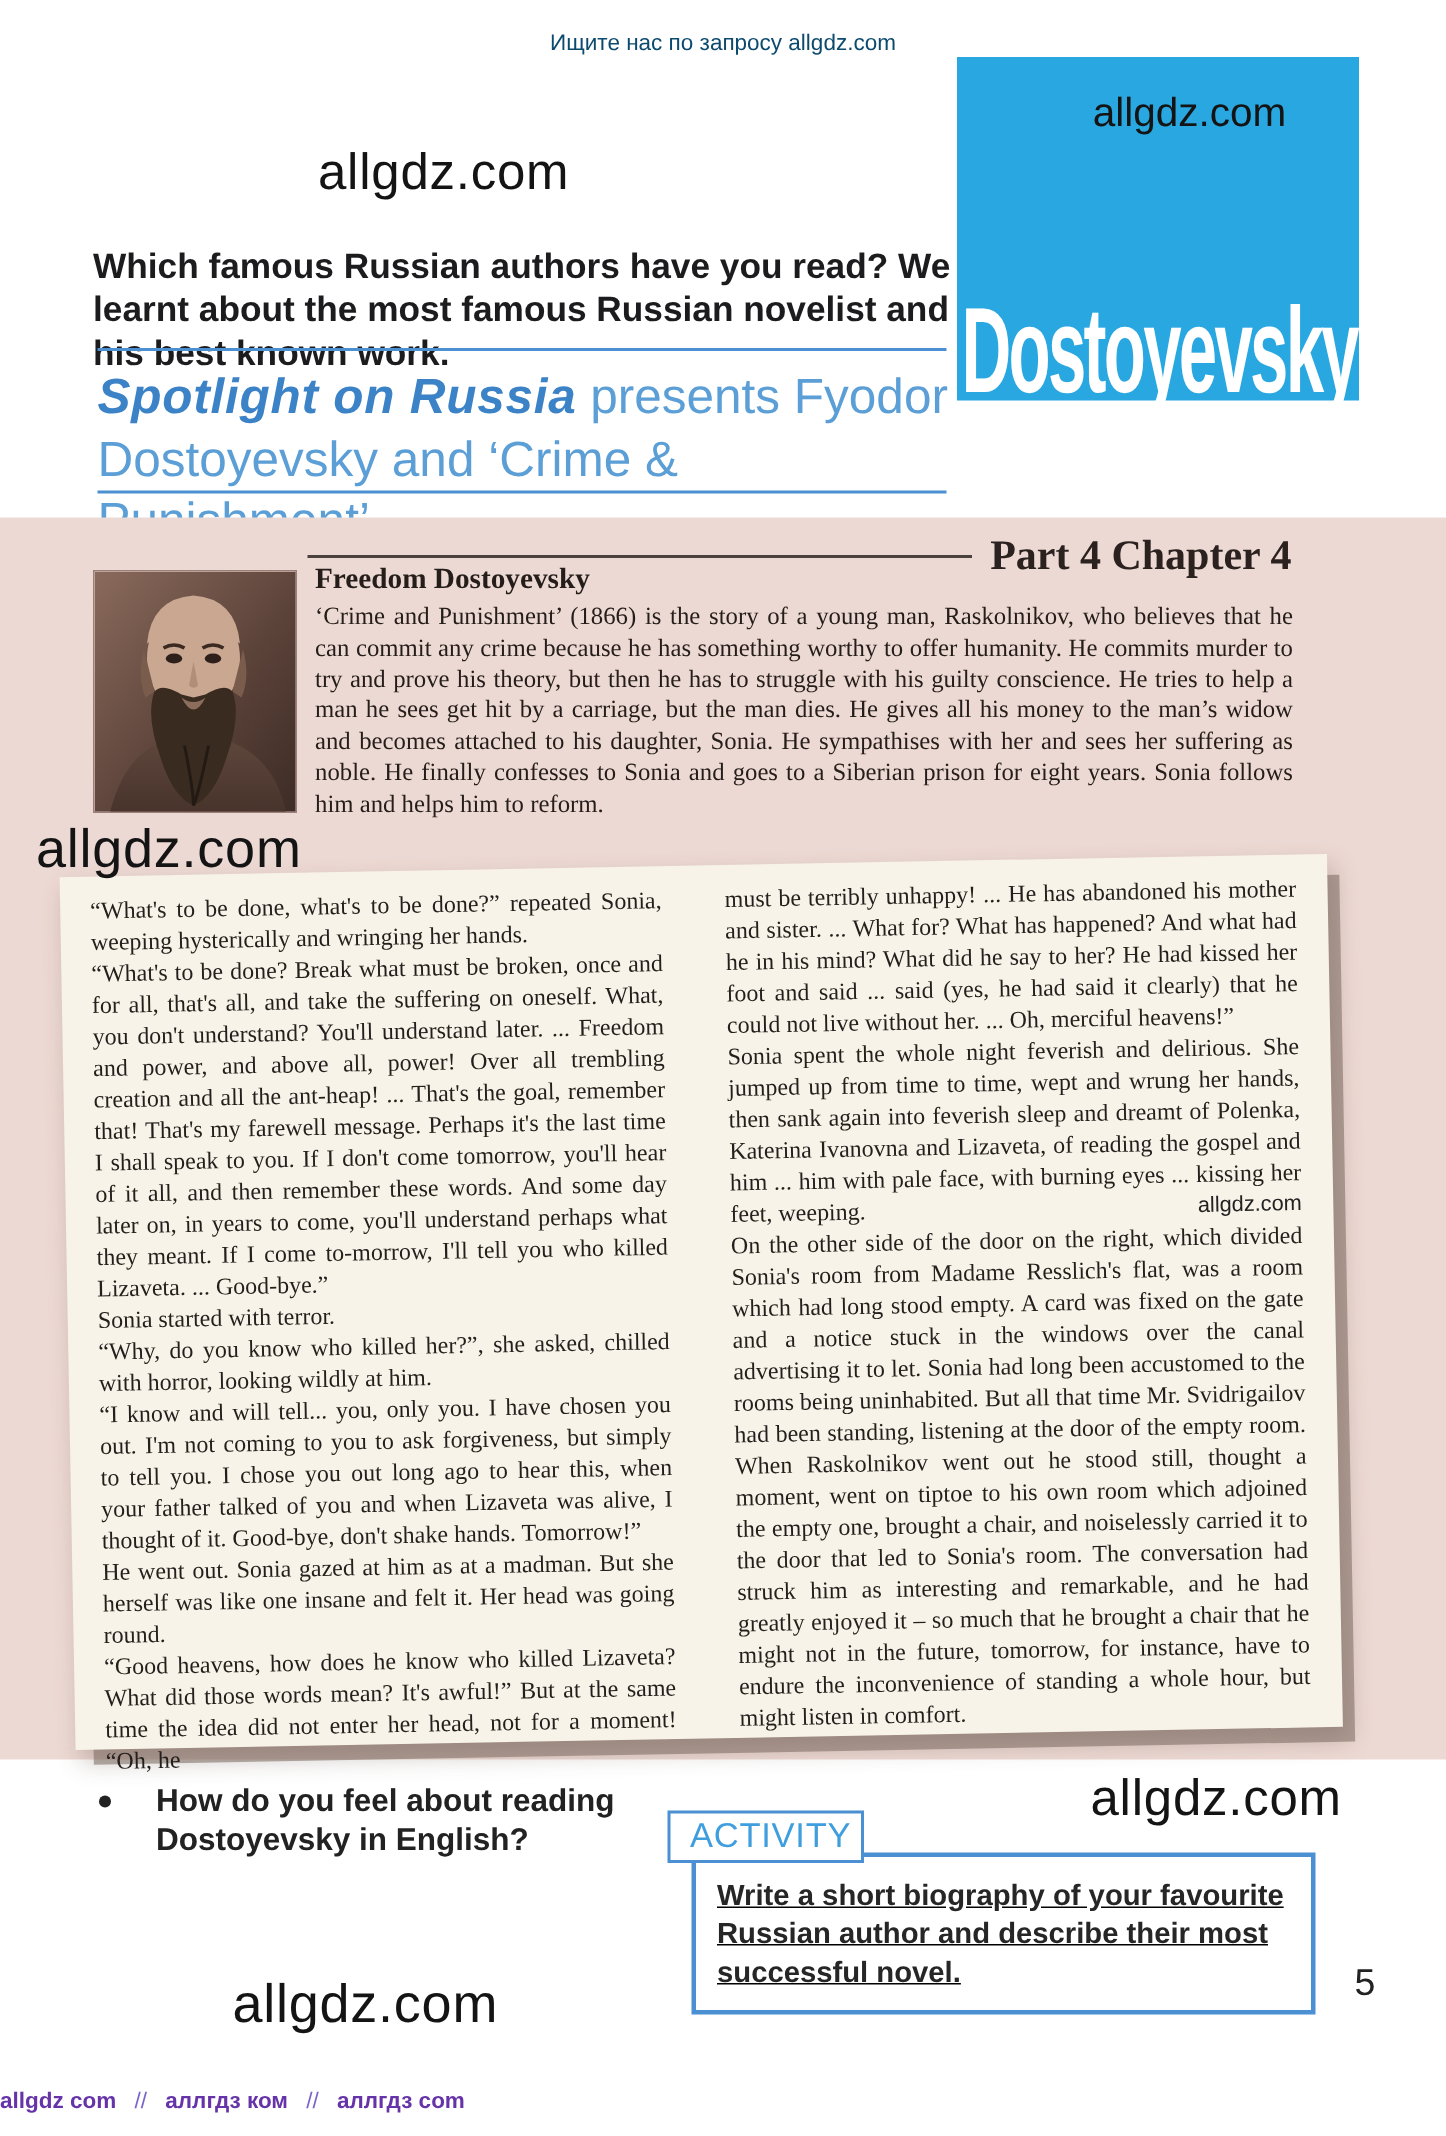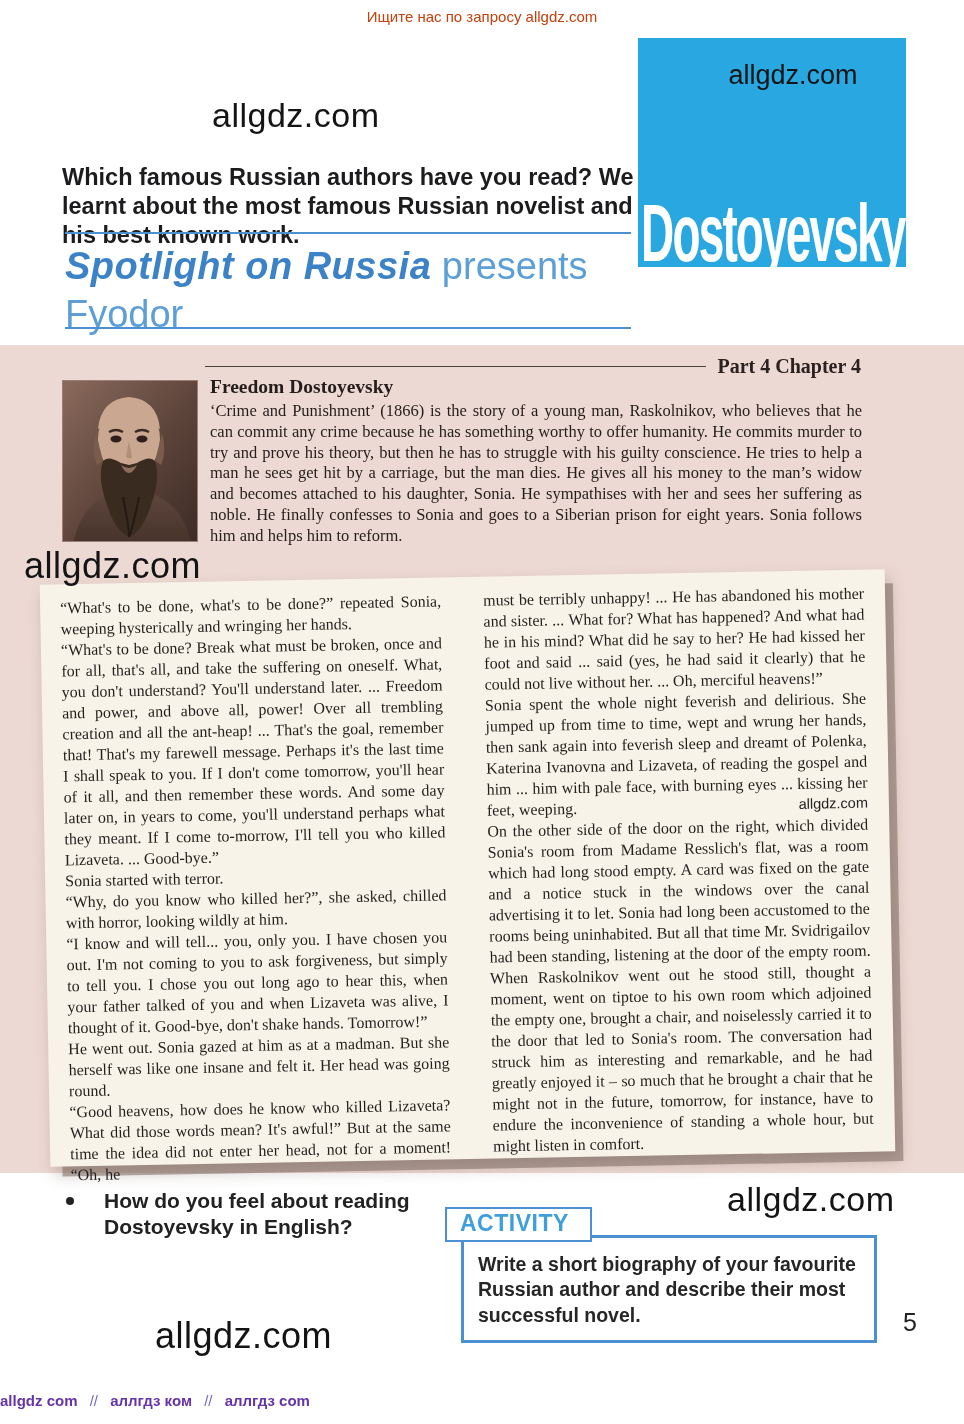--- a/index.html
+++ b/index.html
@@ -8,40 +8,40 @@
     position: relative;
     width: 964px; height: 1424px;
     background: #ffffff;
     margin: 0 auto;
     overflow: hidden;
     font-family: "Liberation Sans", sans-serif;
   }
 
   
   .top-banner {
-    position: absolute; top: 8px; left: 0; width: 100%;
-    text-align: center; font-size: 15px; color: #c2410c;
+    position: absolute; top: 20px; left: 0; width: 100%;
+    text-align: center; font-size: 15px; color: #0c4a6e;
   }
   .wm { color: #141414; letter-spacing: .5px; }
   .wm-top-left  { position: absolute; top: 96px;  left: 212px; font-size: 34px; }
   .wm-mid-left  { position: absolute; top: 545px; left: 24px;  font-size: 36px; z-index: 5; }
   .wm-low-right { position: absolute; top: 1180px; left: 727px; font-size: 34px; }
   .wm-bottom-left { position: absolute; top: 1315px; left: 155px; font-size: 36px; }
 
   
   .intro {
     position: absolute; top: 139px; left: 62px; width: 575px;
     font-size: 23.5px; font-weight: bold; color: #1c1c1e; line-height: 1.23; margin-top: 24px;
   }
   .rule { position: absolute; left: 65px; width: 566px; height: 2px; background: #4a90d2; }
   .rule-top    { top: 232px; }
   .rule-bottom { top: 327px; }
   .headline {
     position: absolute; top: 243px; left: 65px; width: 575px;
-    font-size: 38px; line-height: 1.26; font-weight: normal;
+    font-size: 33px; line-height: 1.26; font-weight: normal;
   }
   .hl-em   { font-weight: bold; font-style: italic; color: #3b82c6; letter-spacing: .5px; }
   .hl-rest, .hl-line2 { color: #5c9fd6; }
 
   .blue-box {
     position: absolute; top: 38px; left: 638px; width: 268px; height: 229px;
     background: #29a7e1;
   }
   .bb-wm {
     position: absolute; top: 22px; left: 0; width: 100%;
@@ -60,21 +60,21 @@
     position: absolute; top: 345px; left: 0; width: 964px; height: 828px;
     background: #edd9d3;
   }
   .chapter-row {
     position: absolute; top: 355px; left: 205px; width: 656px;
     display: flex; align-items: center;
   }
   .chapter-line { flex: 1; height: 1.5px; background: #4b413d; margin-right: 12px; }
   .chapter-label {
     font-family: "Liberation Serif", serif; font-weight: bold;
-    font-size: 20px; color: #2b2220; white-space: nowrap;
+    font-size: 28px; color: #2b2220; white-space: nowrap;
   }
   .portrait {
     position: absolute; top: 380px; left: 62px; width: 136px; height: 162px;
     border: 1px solid #9b8078; overflow: hidden;
   }
   .bio { position: absolute; top: 376px; left: 210px; width: 652px;
     font-family: "Liberation Serif", serif; color: #241d1a; }
   .bio h2 { font-size: 19.5px; font-weight: bold; margin-bottom: 3px; }
   .bio p  { font-size: 16.5px; line-height: 20.8px; text-align: justify; }
 
@@ -107,27 +107,27 @@
     font-size: 21px; font-weight: bold; color: #222; line-height: 1.25;
   }
   .dot { flex: 0 0 8px; width: 8px; height: 8px; border-radius: 50%;
     background: #222; margin-top: 9px; }
 
   
   .activity { position: absolute; top: 1207px; left: 445px; width: 432px; }
   .activity-label {
     position: relative; z-index: 2; display: inline-block;
     background: #fff; border: 2px solid #4a90d2;
-    padding: 1px 21px 3px 13px;
-    font-size: 23px; font-weight: bold; color: #3f9ede; letter-spacing: .5px;
+    padding: 1px 6px 3px 13px;
+    font-size: 23px; font-weight: normal; color: #3f9ede; letter-spacing: .5px;
   }
   .activity-box {
     position: relative; z-index: 1; margin-top: -7px; margin-left: 16px;
     background: #fff; border: 3px solid #4a90d2;
-    padding: 14px 12px 12px 14px; width: 416px;
+    padding: 14px 12px 12px 14px; width: 416px; text-decoration: underline;
   }
   .activity-box p { font-size: 19.5px; font-weight: bold; color: #262626; line-height: 1.3; }
 
   .page-num { position: absolute; top: 1308px; left: 903px;
     font-size: 25px; color: #222; }
 
   .footer {
     position: absolute; top: 1392px; left: 0; width: 100%;
     text-align: left; font-size: 15px; color: #6733a8; font-weight: bold;
   }

